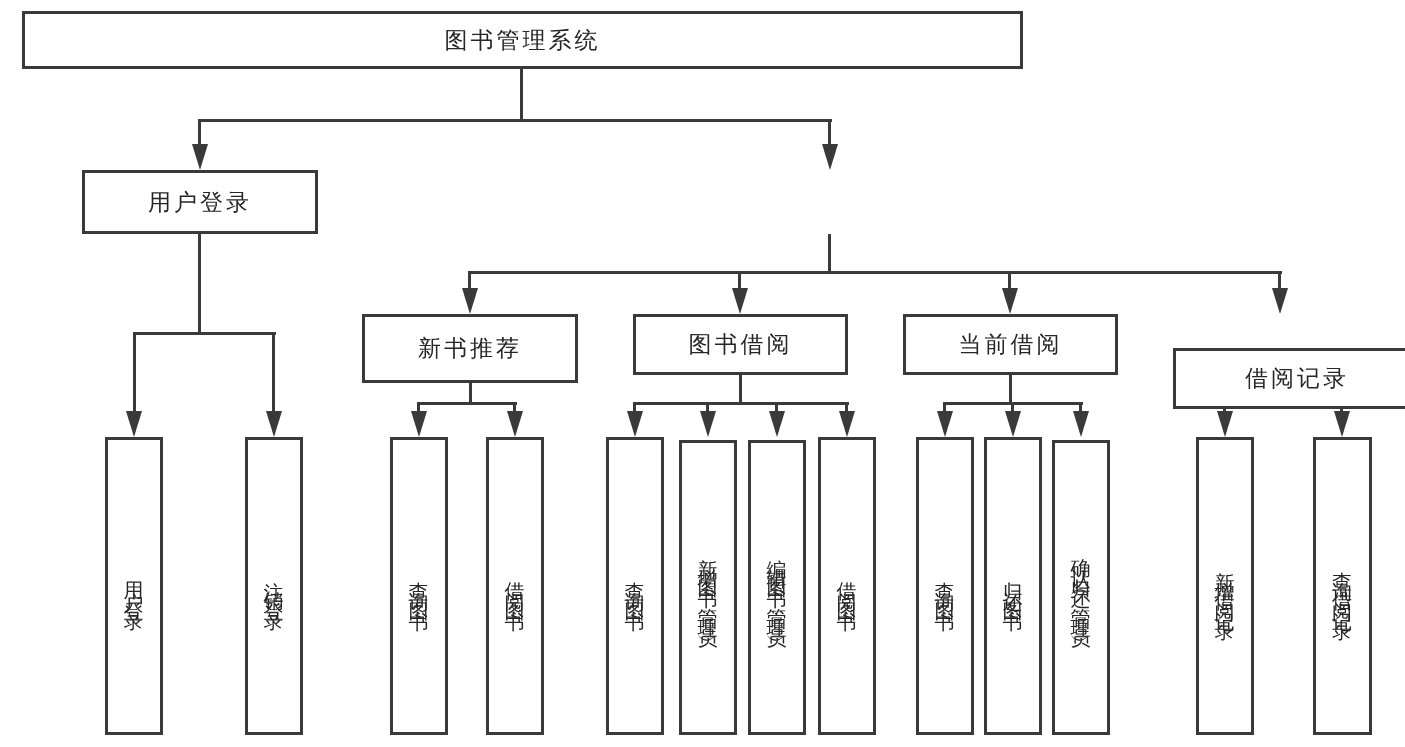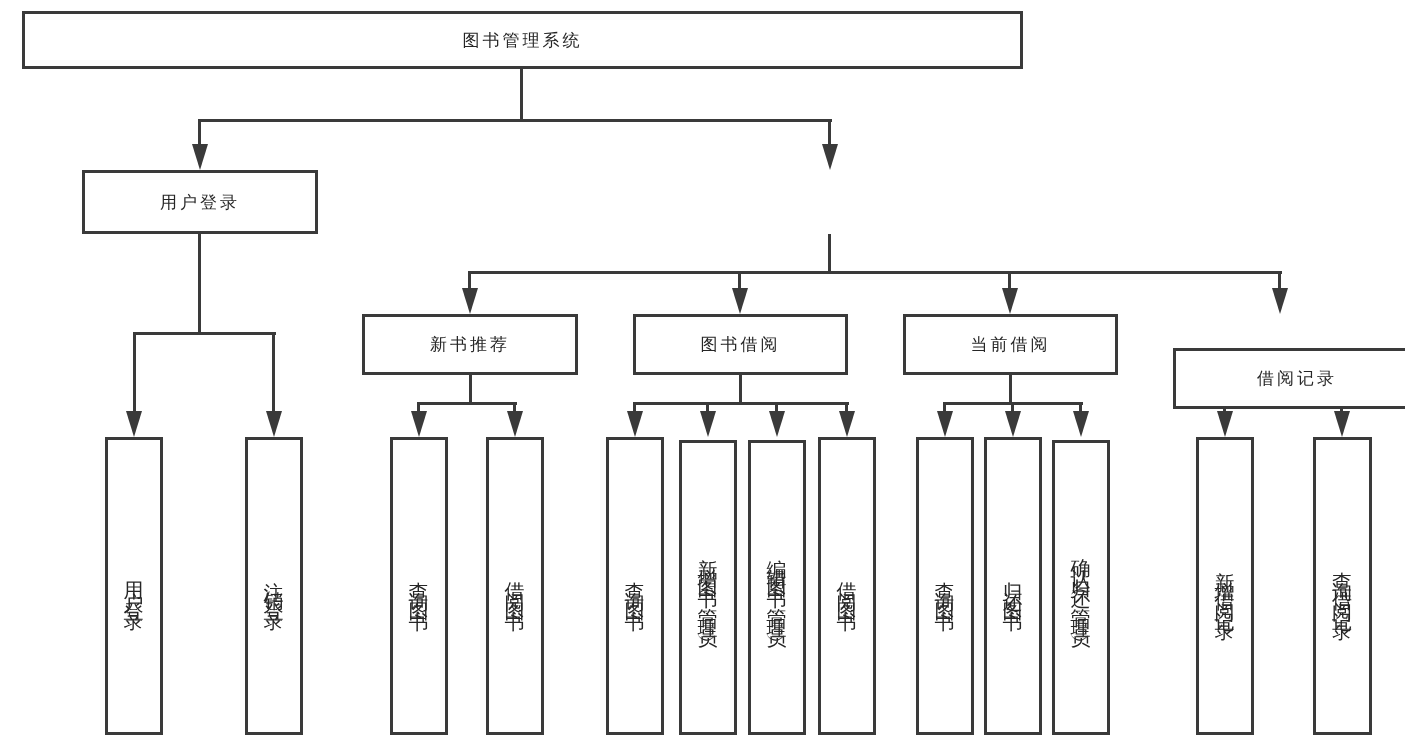--- a/index.html
+++ b/index.html
@@ -11,21 +11,21 @@
   }
   html,body{margin:0;padding:0;background:var(--bg);}
   #canvas{
     position:relative;width:1405px;height:747px;background:var(--bg);
     font-family:"Liberation Sans","DejaVu Sans",sans-serif;color:var(--text);
     overflow:hidden;
   }
   .box{
     position:absolute;box-sizing:border-box;border:3px solid var(--border);
     background:#fff;display:flex;align-items:center;justify-content:center;
-    font-size:17px;letter-spacing:3px;color:var(--text);z-index:2;
+    font-size:23px;letter-spacing:3px;color:var(--text);z-index:2;
   }
   .vbox{
     writing-mode:vertical-rl;text-orientation:mixed;
     font-size:20px;letter-spacing:10px;line-height:1;
   }
   .hline,.vline{position:absolute;background:var(--line);z-index:1;}
   .hline{height:3px;}
   .vline{width:3px;}
   .arrow{
     position:absolute;width:0;height:0;z-index:3;
@@ -64,21 +64,21 @@
   <div class="hline" style="left:468px;top:271px;width:814px;"></div>
   <div class="vline" style="left:468px;top:271px;height:20px;"></div>
   <div class="arrow" style="left:462px;top:288px;"></div>
   <div class="vline" style="left:738px;top:271px;height:20px;"></div>
   <div class="arrow" style="left:732px;top:288px;"></div>
   <div class="vline" style="left:1008px;top:271px;height:20px;"></div>
   <div class="arrow" style="left:1002px;top:288px;"></div>
   <div class="vline" style="left:1278px;top:271px;height:20px;"></div>
   <div class="arrow" style="left:1272px;top:288px;"></div>
 
-  <div class="box" style="left:362px;top:314px;width:216px;height:61px;">新书推荐</div>
+  <div class="box" style="left:362px;top:314px;width:216px;height:69px;">新书推荐</div>
   <div class="box" style="left:633px;top:314px;width:215px;height:61px;">图书借阅</div>
   <div class="box" style="left:903px;top:314px;width:215px;height:61px;">当前借阅</div>
   <div class="box" style="left:1173px;top:324px;width:248px;height:61px;margin-top:24px;">借阅记录</div>
 
   <div class="vline" style="left:469px;top:375px;height:29px;"></div>
   <div class="hline" style="left:418px;top:402px;width:99px;"></div>
   <div class="vline" style="left:417px;top:402px;height:13px;"></div>
   <div class="arrow" style="left:411px;top:411px;"></div>
   <div class="vline" style="left:513px;top:402px;height:13px;"></div>
   <div class="arrow" style="left:507px;top:411px;"></div>

